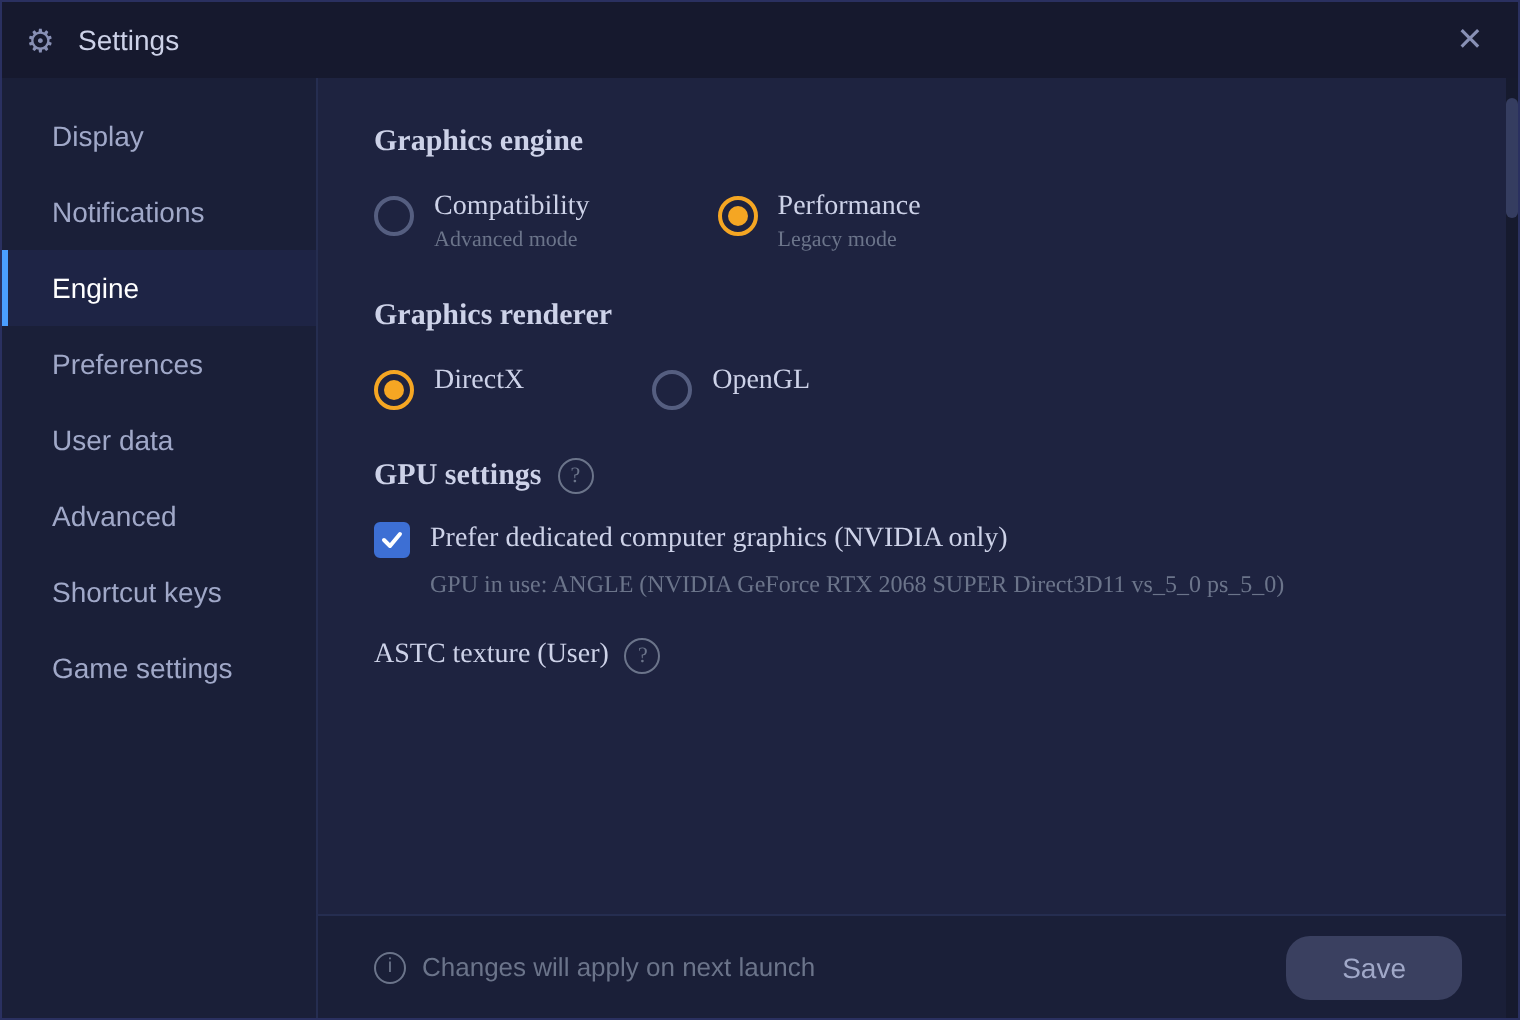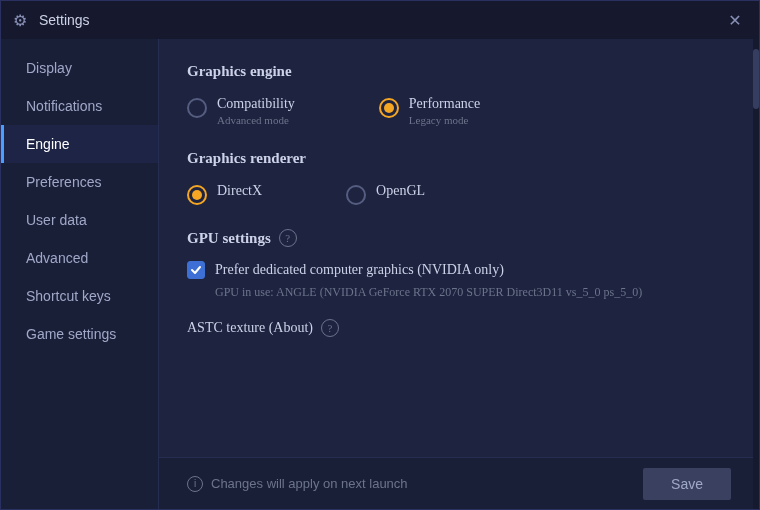--- a/index.html
+++ b/index.html
@@ -87,21 +87,21 @@
       font-family: Liberation Serif, serif;
     }
     .section-title {
       font-size: 15px;
       font-weight: 600;
       color: #cdd2e8;
       margin-bottom: 16px;
     }
     .radio-group {
       display: flex;
-      gap: 84px;
+      gap: 64px;
       margin-bottom: 24px;
     }
     .radio-option {
       display: flex;
       align-items: flex-start;
       gap: 10px;
       cursor: pointer;
     }
     .radio-circle {
       width: 20px;
@@ -208,21 +208,21 @@
       justify-content: center;
       font-size: 10px;
       color: #6b748a;
       flex-shrink: 0;
     }
     .save-btn {
       background: #3a4060;
       border: none;
       color: #a0a8c8;
       padding: 8px 28px;
-      border-radius: 2px;
+      border-radius: 12px;
       font-size: 14px;
       cursor: pointer;
     }
     .main-scroll {
       flex: 1;
       overflow-y: auto;
       padding-bottom: 60px;
     }
     
     .main-scroll::-webkit-scrollbar { width: 6px; }
@@ -311,24 +311,24 @@
           <div class="help-icon">?</div>
         </div>
         <div class="checkbox-row">
           <div class="checkbox">
             <svg width="12" height="12" viewBox="0 0 12 12">
               <polyline points="2,6 5,9 10,3" stroke="#fff" stroke-width="2" fill="none" stroke-linecap="round" stroke-linejoin="round"></polyline>
             </svg>
           </div>
           <span class="checkbox-label">Prefer dedicated computer graphics (NVIDIA only)</span>
         </div>
-        <div class="gpu-info">GPU in use: ANGLE (NVIDIA GeForce RTX 2070 SUPER Direct3D11 vs_5_0 ps_5_0)</div>
+        <div class="gpu-info">GPU in use: ANGLE (NVIDIA GeForce RTX 2068 SUPER Direct3D11 vs_5_0 ps_5_0)</div>
 
         <div class="astc-row">
-          <span class="section-title" style="margin-bottom:0; font-weight:400; font-size:14px;">ASTC texture (About)</span>
+          <span class="section-title" style="margin-bottom:0; font-weight:400; font-size:14px;">ASTC texture (User)</span>
           <div class="help-icon">?</div>
         </div>
 
         <div style="height:20px;"></div>
       </div>
 
       <div class="footer">
         <div class="footer-note">
           <div class="info-icon">i</div>
           <span>Changes will apply on next launch</span>

